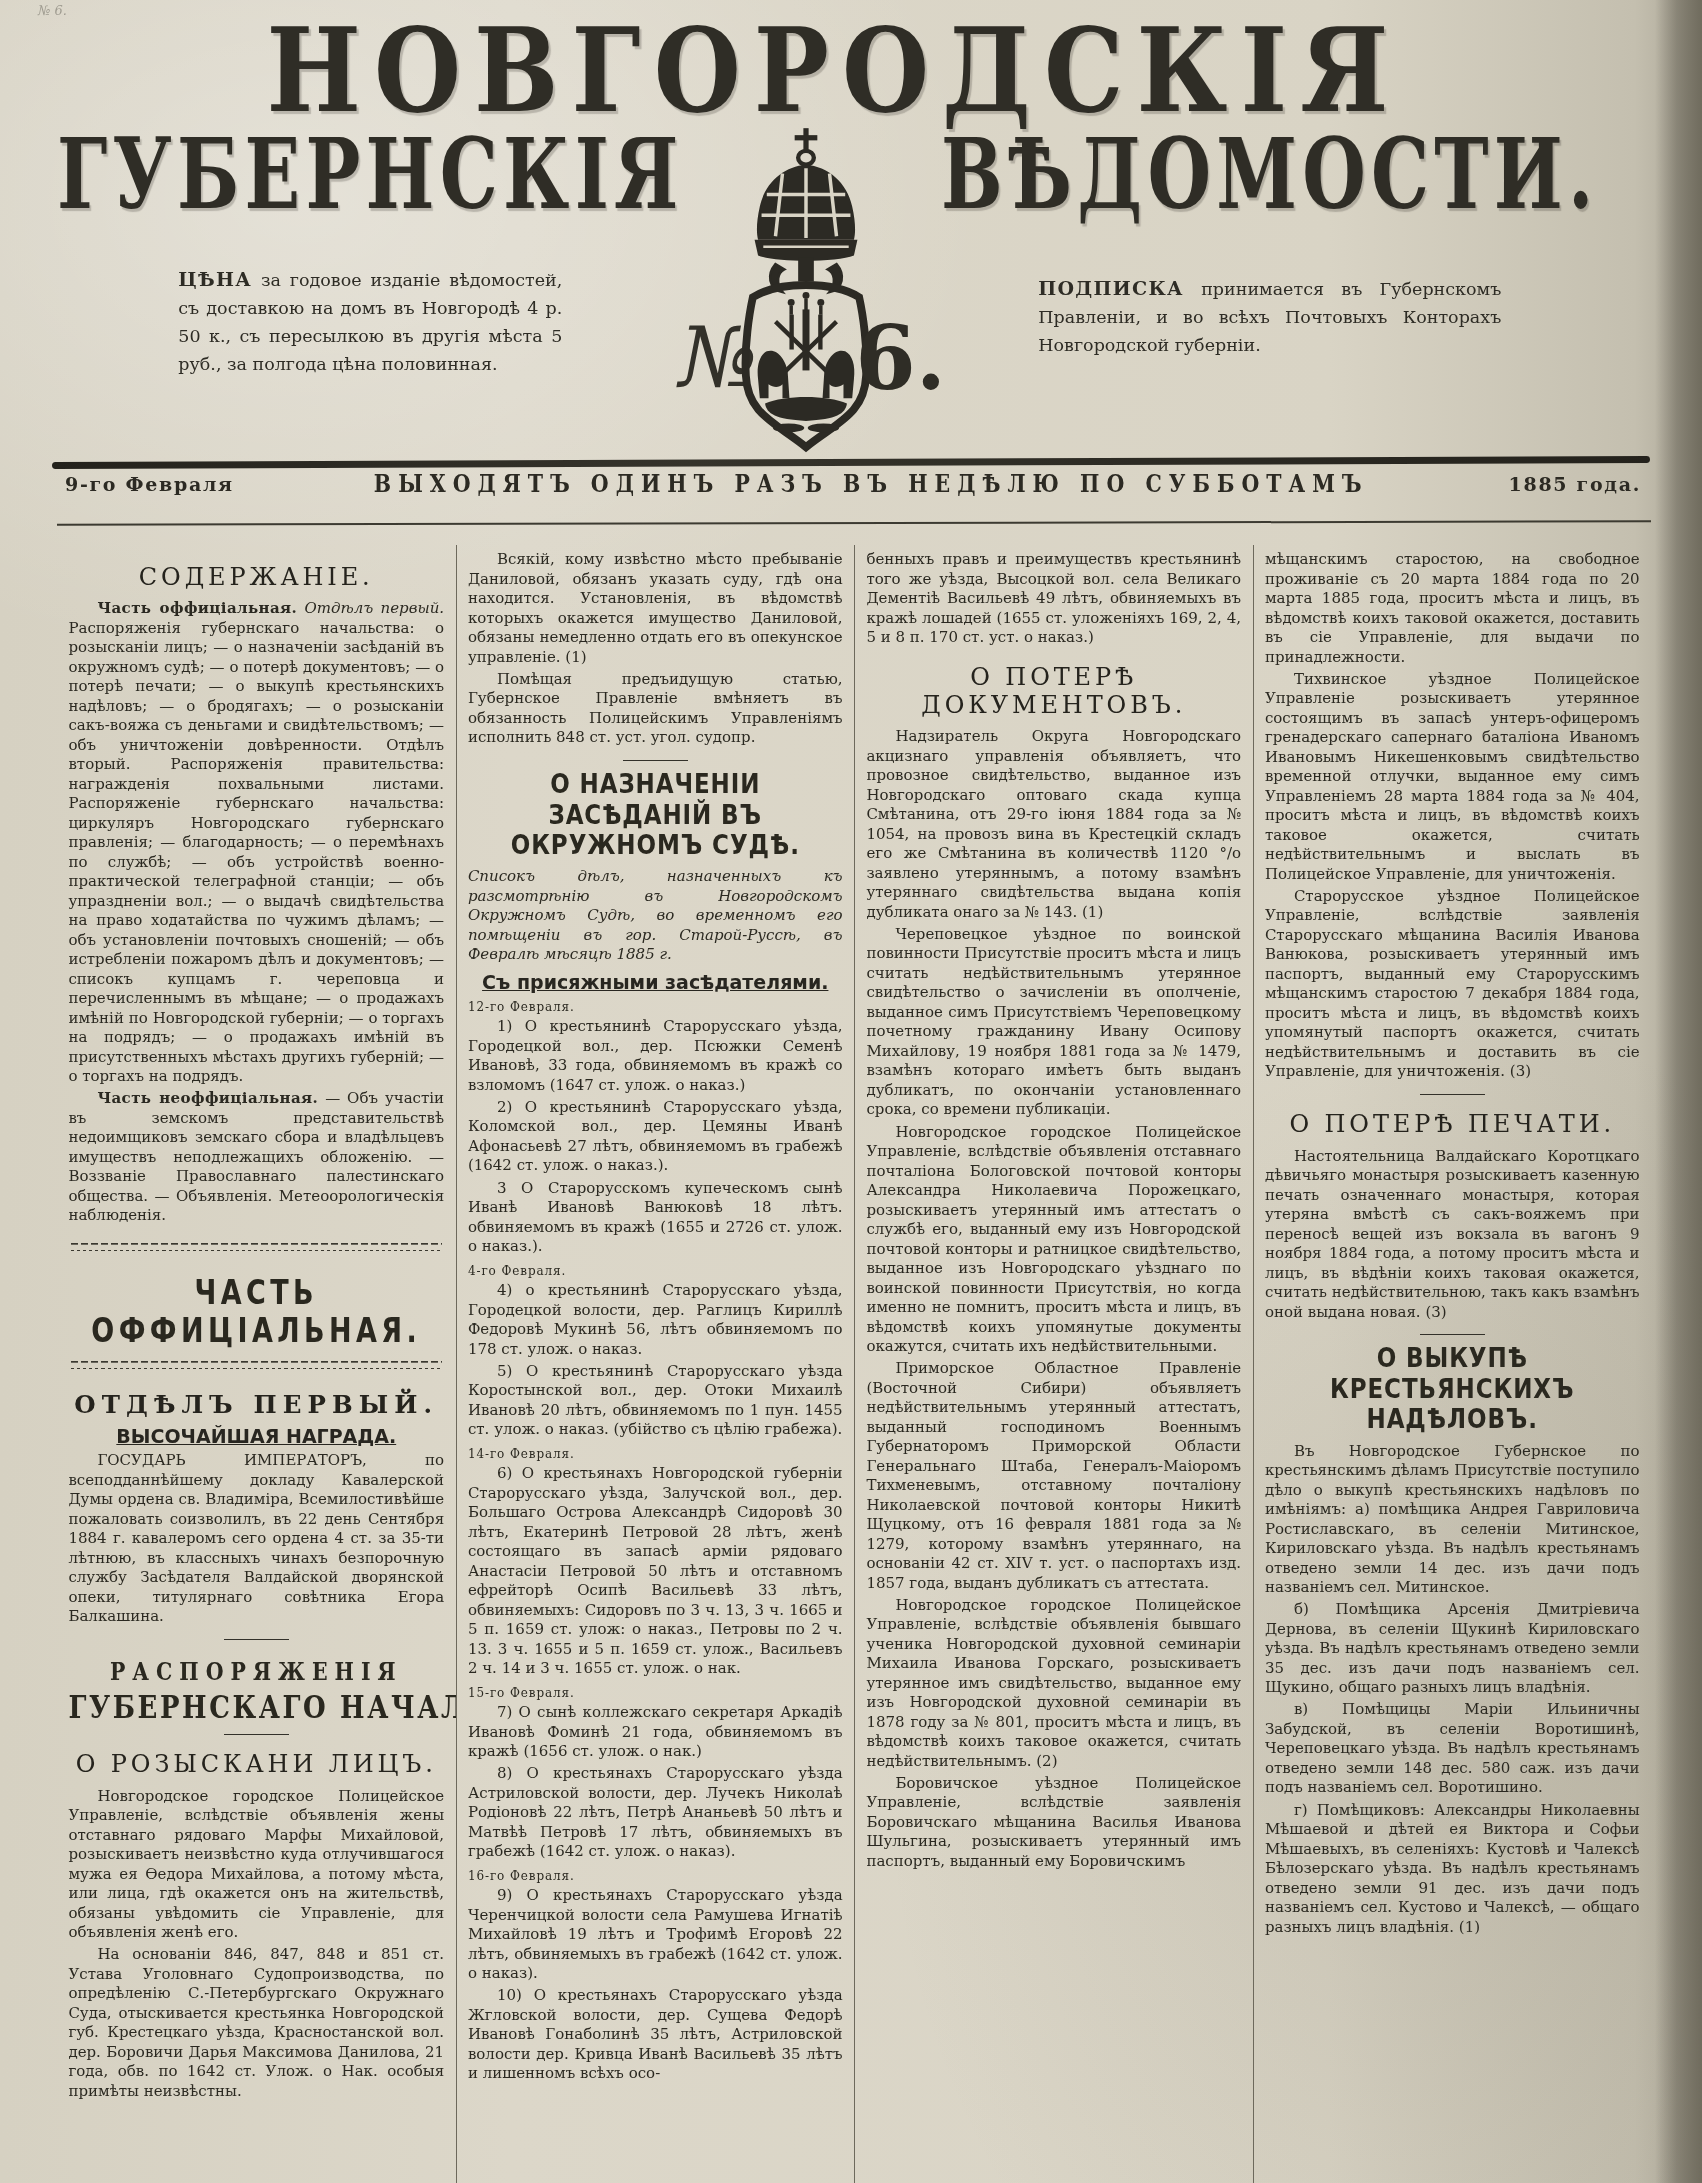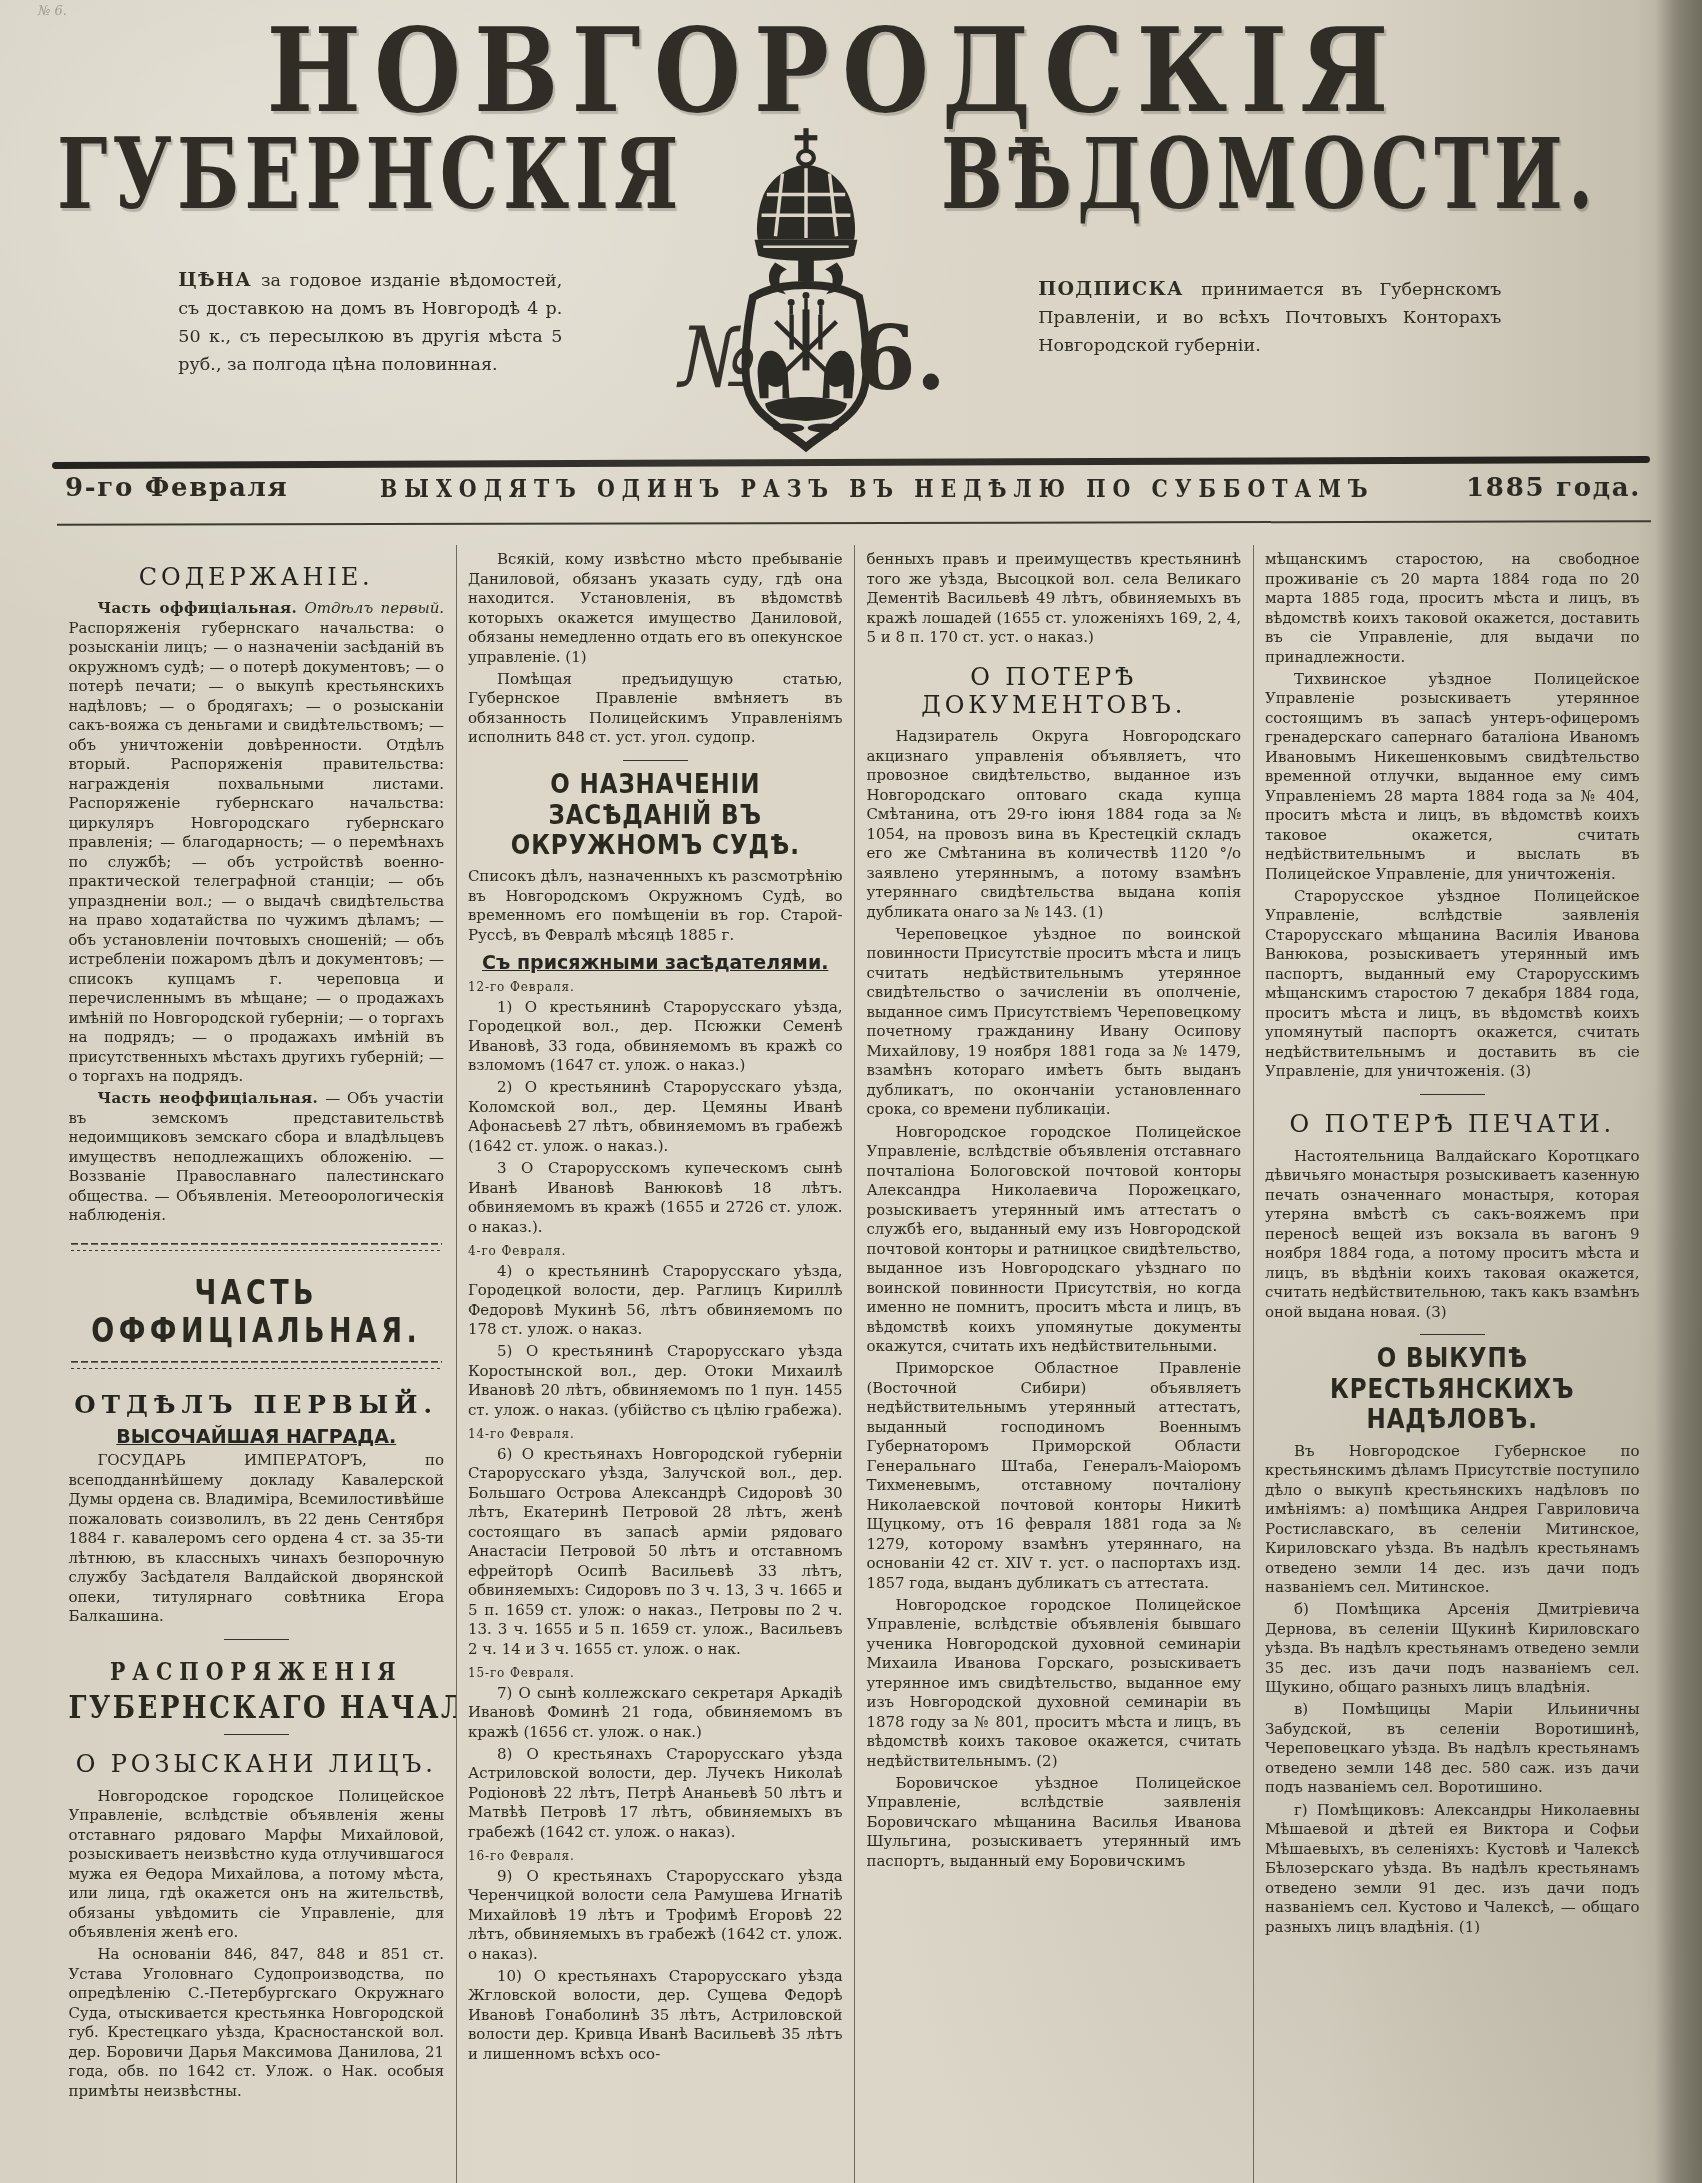--- a/index.html
+++ b/index.html
@@ -49,33 +49,33 @@
   .issue-no-sign{position:absolute;left:-4.4px;bottom:52px;font-size:83px;font-style:italic;color:#33312a;}
   .issue-no{position:absolute;right:-17.5px;bottom:48px;font-size:87px;font-weight:bold;color:#2f2d26;}
   .emblem{position:absolute;left:50%;top:0;transform:translateX(-50%);}
 
   
   .rule-thick{position:absolute;left:52px;top:459px;width:1598px;height:7.4px;
     background:linear-gradient(90deg,#24221c 0%,#35332b 40%,#24221c 100%);
     transform:rotate(-0.22deg);border-radius:3.5px;}
   .rule-thin{position:absolute;left:57px;top:522px;width:1594px;height:2.2px;background:#3c3a31;transform:rotate(-0.12deg);}
   .dateline{position:absolute;left:65px;top:472px;width:1576px;display:flex;align-items:baseline;justify-content:space-between;}
-  .dl-date,.dl-year{font-size:26px;font-weight:bold;letter-spacing:1.7px;color:#2c2a23;}
+  .dl-date,.dl-year{font-size:19px;font-weight:bold;letter-spacing:1.7px;color:#2c2a23;}
   .dl-mid{font-size:20.5px;font-weight:bold;letter-spacing:7px;color:#2c2a23;transform:scaleY(1.15);}
 
   
   .columns{position:absolute;left:57px;top:545px;width:1594px;height:1891px;
     display:grid;grid-template-columns:1fr 1fr 1fr 1fr;overflow:hidden;}
   .col{padding:2.6px 11.4px 0 11.4px;overflow:hidden;}
   .col + .col{border-left:0.9px solid #6d695c;}
 
   .blk{margin:0;}
   .para{font-size:15px;line-height:1.30;text-align:justify;text-indent:29px;margin:2.6px 0;}
   .para.noindent{text-indent:0;}
-  .para.it{}
+  .para.it{font-style:italic;}
   .para b{letter-spacing:0.4px;}
 
   .section-title{text-align:center;font-size:24px;letter-spacing:3.9px;margin:15px 0 8.7px;color:#25231d;}
   .part-title{text-align:center;font-family:"DejaVu Sans","Liberation Sans",sans-serif;
     font-weight:bold;font-size:27px;letter-spacing:4.4px;margin:26px 0 17.5px;
     transform:scaleY(1.25);color:#2a281f;}
   .chapter-title{text-align:center;font-size:24.5px;font-weight:bold;letter-spacing:6.1px;margin:17.5px 0 3.5px;color:#25231d;}
   .subtitle{text-align:center;font-family:"DejaVu Sans","Liberation Sans",sans-serif;
     font-weight:bold;font-size:19px;margin:6.1px 0 4.4px;color:#282620;text-decoration:underline;}
   .dept-sm{text-align:center;font-size:20.5px;font-weight:bold;letter-spacing:7px;margin:20px 0 2.6px;

